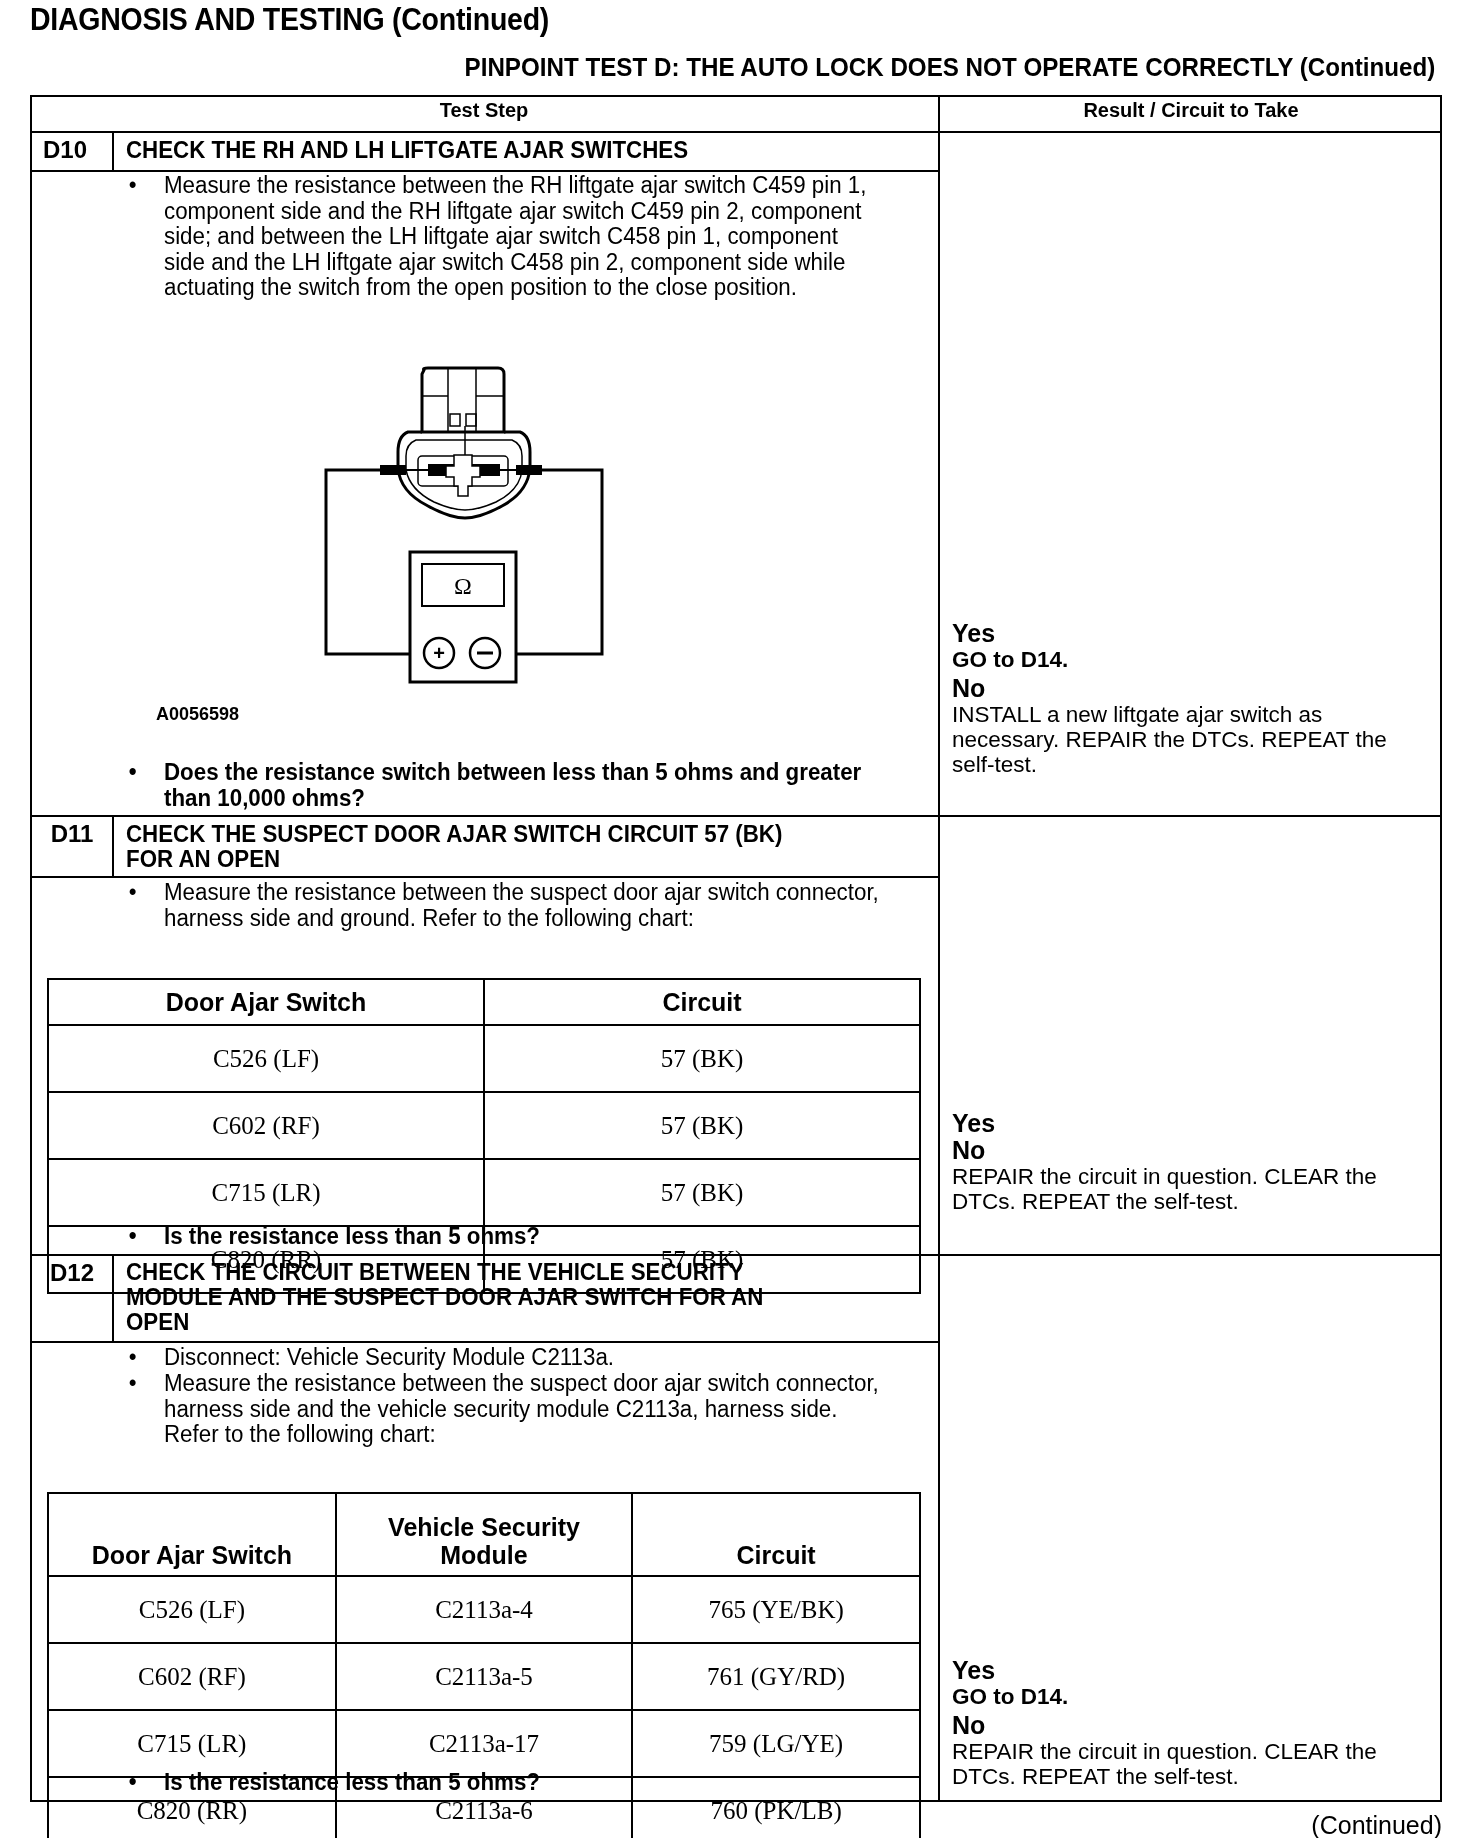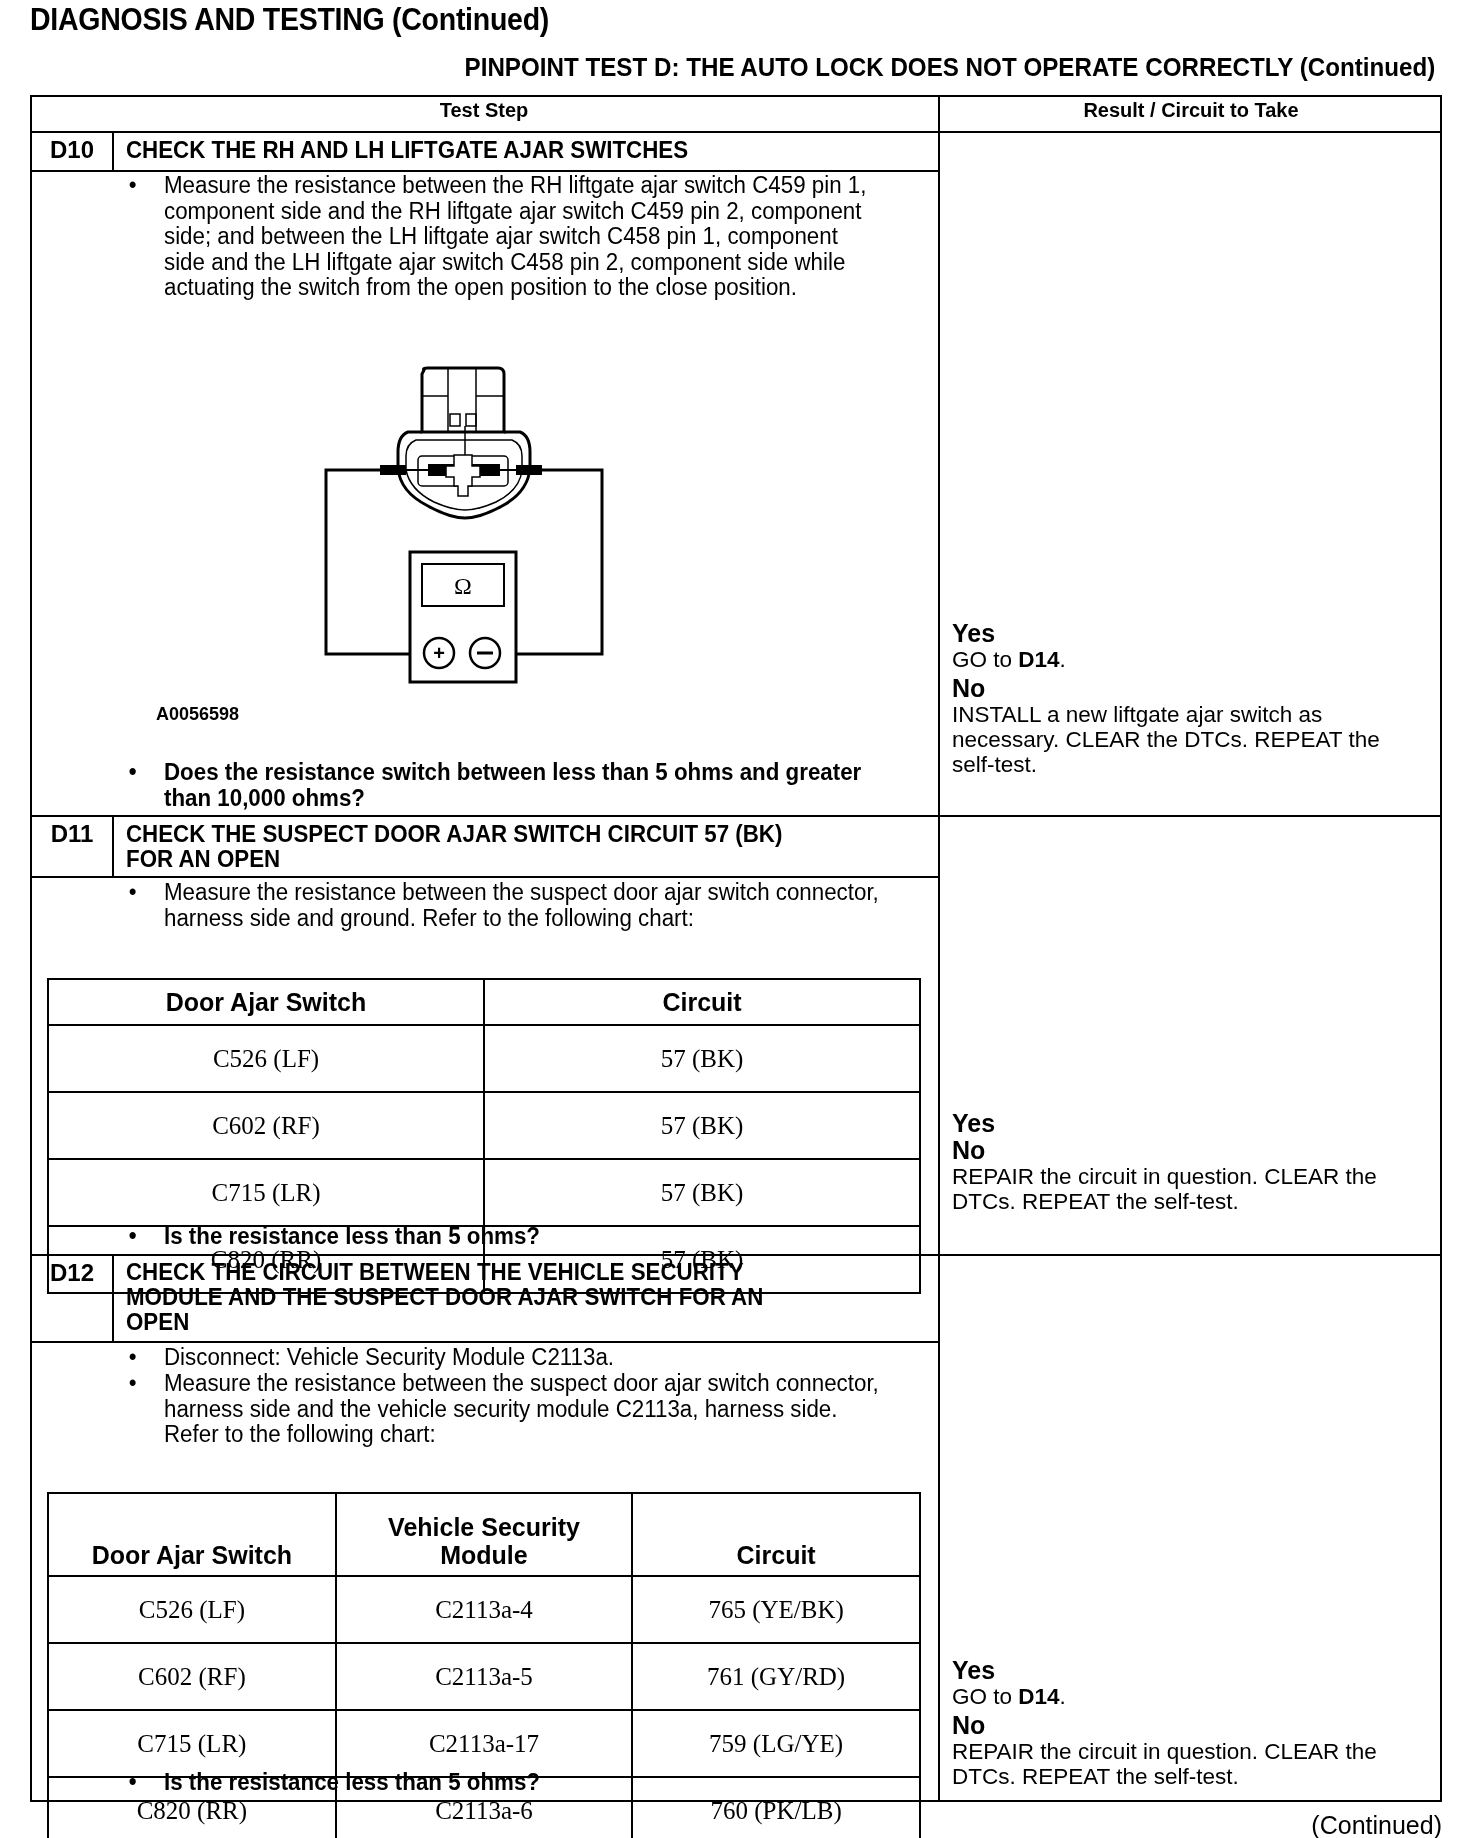--- a/index.html
+++ b/index.html
@@ -22,21 +22,21 @@
     .hline { position: absolute; height: 2px; background: #000; }
     .vline { position: absolute; width: 2px; background: #000; }
     .hdr { position: absolute; font-size: 20px; font-weight: bold; text-align: center; }
     .step-id { position: absolute; font-size: 24px; font-weight: bold; text-align: center; width: 80px; }
     .step-title { position: absolute; font-size: 24px; font-weight: bold; line-height: 25px; }
     .bullet-block { position: absolute; font-size: 23.5px; line-height: 25.5px; }
     .bullet { position: absolute; left: -37px; }
     .q { font-weight: bold; }
     .result { position: absolute; left: 952px; width: 520px; font-size: 22.5px; line-height: 25px; }
     .result .lbl { font-weight: bold; font-size: 25px; line-height: 27px; }
-    .result .para { margin-bottom: 3px; }
+    .result .para { margin-bottom: 3px; font-weight: bold; }
     .continued { position: absolute; right: 30px; top: 1811px; font-size: 25px; }
     
     table.chart { position: absolute; border-collapse: collapse; }
     table.chart th, table.chart td { border: 2px solid #000; text-align: center; }
     table.chart th { font-family: "Liberation Sans", sans-serif; font-size: 25px; font-weight: bold; line-height: 28px; }
     table.chart td { font-family: "Liberation Serif", serif; font-size: 25px; height: 41px; padding: 12px; }
     .fig-id { position: absolute; left: 156px; top: 704px; font-size: 18px; font-weight: bold; }
     svg.diagram { position: absolute; left: 300px; top: 360px; }
   </style>
 </head>
@@ -46,21 +46,21 @@
 <div class="sub-title"><span>PINPOINT TEST D: THE AUTO LOCK DOES NOT OPERATE CORRECTLY (Continued)</span></div>
 
 <div class="frame" style="left:30px; top:95px; width:1412px; height:1707px;"></div>
 
 <div class="vline" style="left:938px; top:95px; height:1707px;"></div>
 
 <div class="hdr" style="left:30px; width:908px; top:99px;">Test Step</div>
 <div class="hdr" style="left:940px; width:502px; top:99px;">Result / Circuit to Take</div>
 <div class="hline" style="left:30px; width:1412px; top:131px;"></div>
 
-<div class="step-id" style="left:32px; top:136px;">D10</div>
+<div class="step-id" style="left:25px; top:136px;">D10</div>
 <div class="vline" style="left:112px; top:131px; height:40px;"></div>
 <div class="step-title" style="left:126px; top:137px; transform:scaleX(0.93); transform-origin:left;">CHECK THE RH AND LH LIFTGATE AJAR SWITCHES</div>
 <div class="hline" style="left:30px; width:908px; top:170px;"></div>
 
 <div class="bullet-block" style="left:164px; top:173px; width:740px; transform:scaleX(0.95); transform-origin:left top;">
   <span class="bullet">•</span>
   <span>Measure the resistance between the RH liftgate ajar switch C459 pin 1, component side and the RH liftgate ajar switch C459 pin 2, component side; and between the LH liftgate ajar switch C458 pin 1, component side and the LH liftgate ajar switch  C458 pin 2, component side while actuating the switch from the open position to the close position.</span>
 </div>
 
 <svg class="diagram" width="340" height="340" viewBox="0 0 340 340">
@@ -101,21 +101,21 @@
 
 <div class="bullet-block q" style="left:164px; top:760px; width:760px; transform:scaleX(0.95); transform-origin:left top;">
   <span class="bullet">•</span>
   <span>Does the resistance switch between less than 5 ohms and greater than 10,000 ohms?</span>
 </div>
 
 <div class="result" style="top:620px;">
   <div class="lbl">Yes</div>
   <div class="para"><span>GO to </span><b>D14</b><span>.</span></div>
   <div class="lbl">No</div>
-  <div style="width:450px;">INSTALL a new liftgate ajar switch as necessary. CLEAR the DTCs. REPEAT the self-test.</div>
+  <div style="width:450px;">INSTALL a new liftgate ajar switch as necessary. REPAIR the DTCs. REPEAT the self-test.</div>
 </div>
 
 <div class="hline" style="left:30px; width:1412px; top:815px;"></div>
 
 <div class="step-id" style="left:32px; top:820px;">D11</div>
 <div class="vline" style="left:112px; top:815px; height:62px;"></div>
 <div class="step-title" style="left:126px; top:821px; transform:scaleX(0.93); transform-origin:left;">
   <div>CHECK THE SUSPECT DOOR AJAR SWITCH CIRCUIT 57 (BK)</div>
   <div>FOR AN OPEN</div>
 </div>

